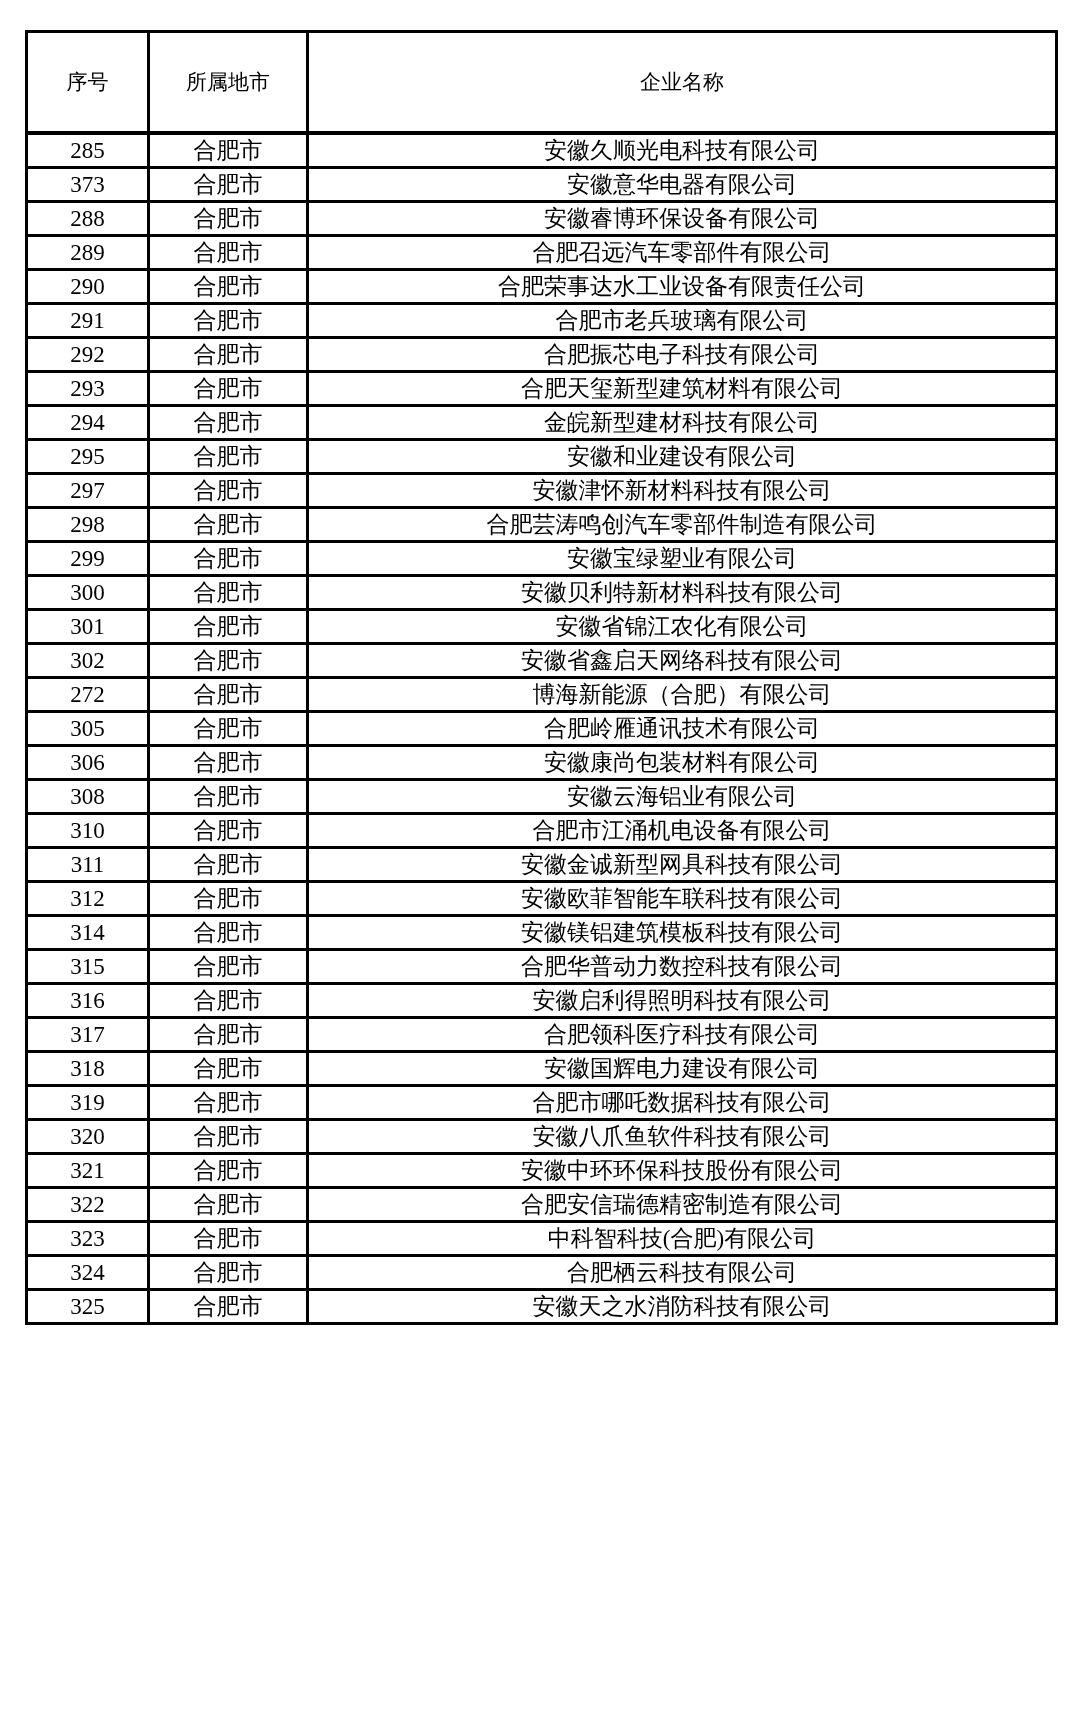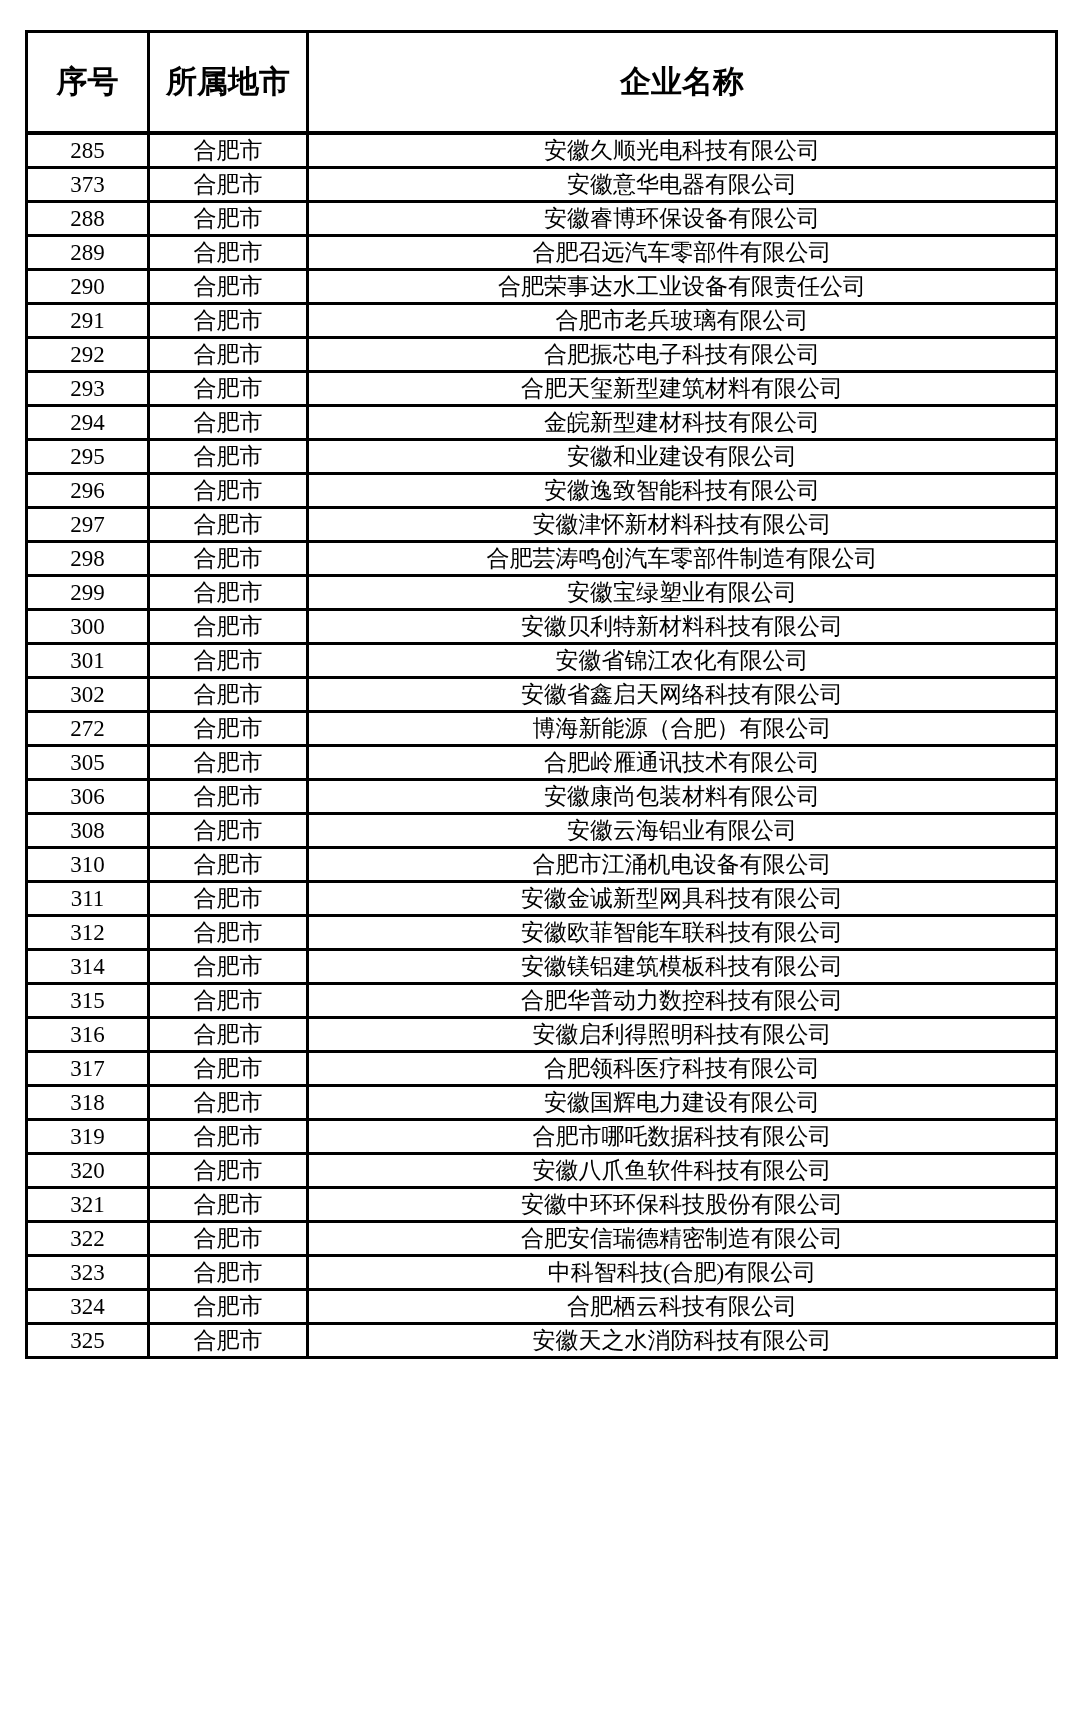--- a/index.html
+++ b/index.html
@@ -25,22 +25,22 @@
   .doc-table th, .doc-table td {
     border: 3px solid #000000;
     text-align: center;
     vertical-align: middle;
     padding: 0;
     overflow: hidden;
     white-space: nowrap;
   }
   .doc-table thead th {
     height: 98px;
-    font-size: 31px;
-    font-weight: bold;
+    font-size: 21px;
+    font-weight: normal;
     border-bottom-width: 4px;
   }
   .doc-table tbody td {
     height: 31px;
     font-size: 23px;
     font-weight: normal;
   }
   .col-no    { width: 122px; }
   .col-city  { width: 159px; }
   .col-name  { width: 749px; }
@@ -107,25 +107,20 @@
         <td class="cell-no">294</td>
         <td class="cell-city">合肥市</td>
         <td class="cell-name">金皖新型建材科技有限公司</td>
       </tr>
       <tr>
         <td class="cell-no">295</td>
         <td class="cell-city">合肥市</td>
         <td class="cell-name">安徽和业建设有限公司</td>
       </tr>
       <tr>
-        <td class="cell-no">296</td>
-        <td class="cell-city">合肥市</td>
-        <td class="cell-name">安徽逸致智能科技有限公司</td>
-      </tr>
-      <tr>
         <td class="cell-no">297</td>
         <td class="cell-city">合肥市</td>
         <td class="cell-name">安徽津怀新材料科技有限公司</td>
       </tr>
       <tr>
         <td class="cell-no">298</td>
         <td class="cell-city">合肥市</td>
         <td class="cell-name">合肥芸涛鸣创汽车零部件制造有限公司</td>
       </tr>
       <tr>

